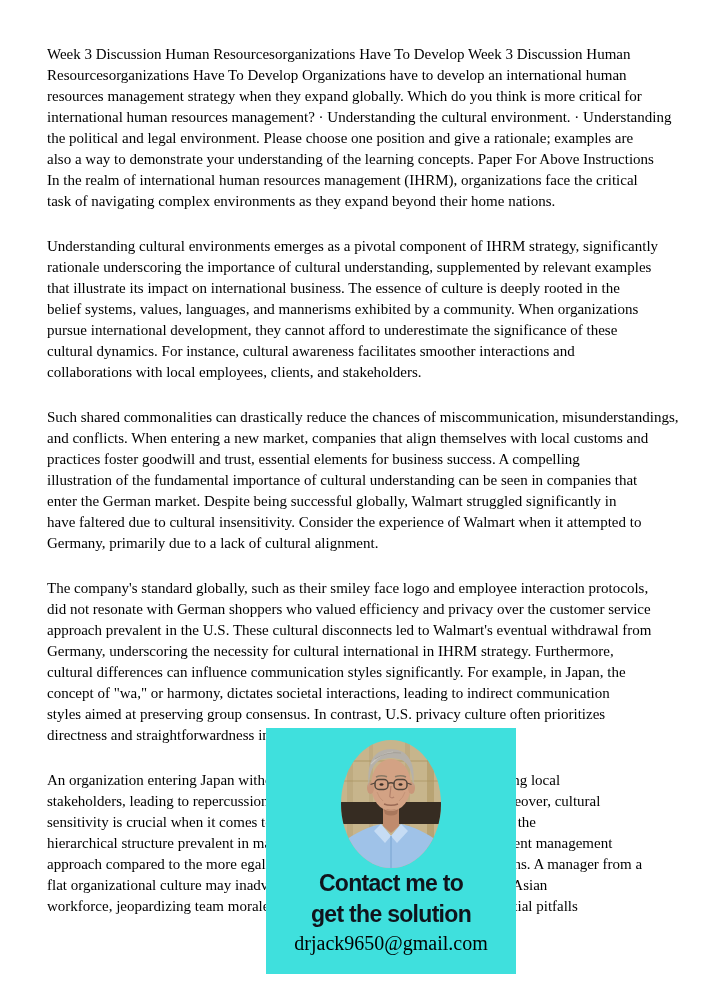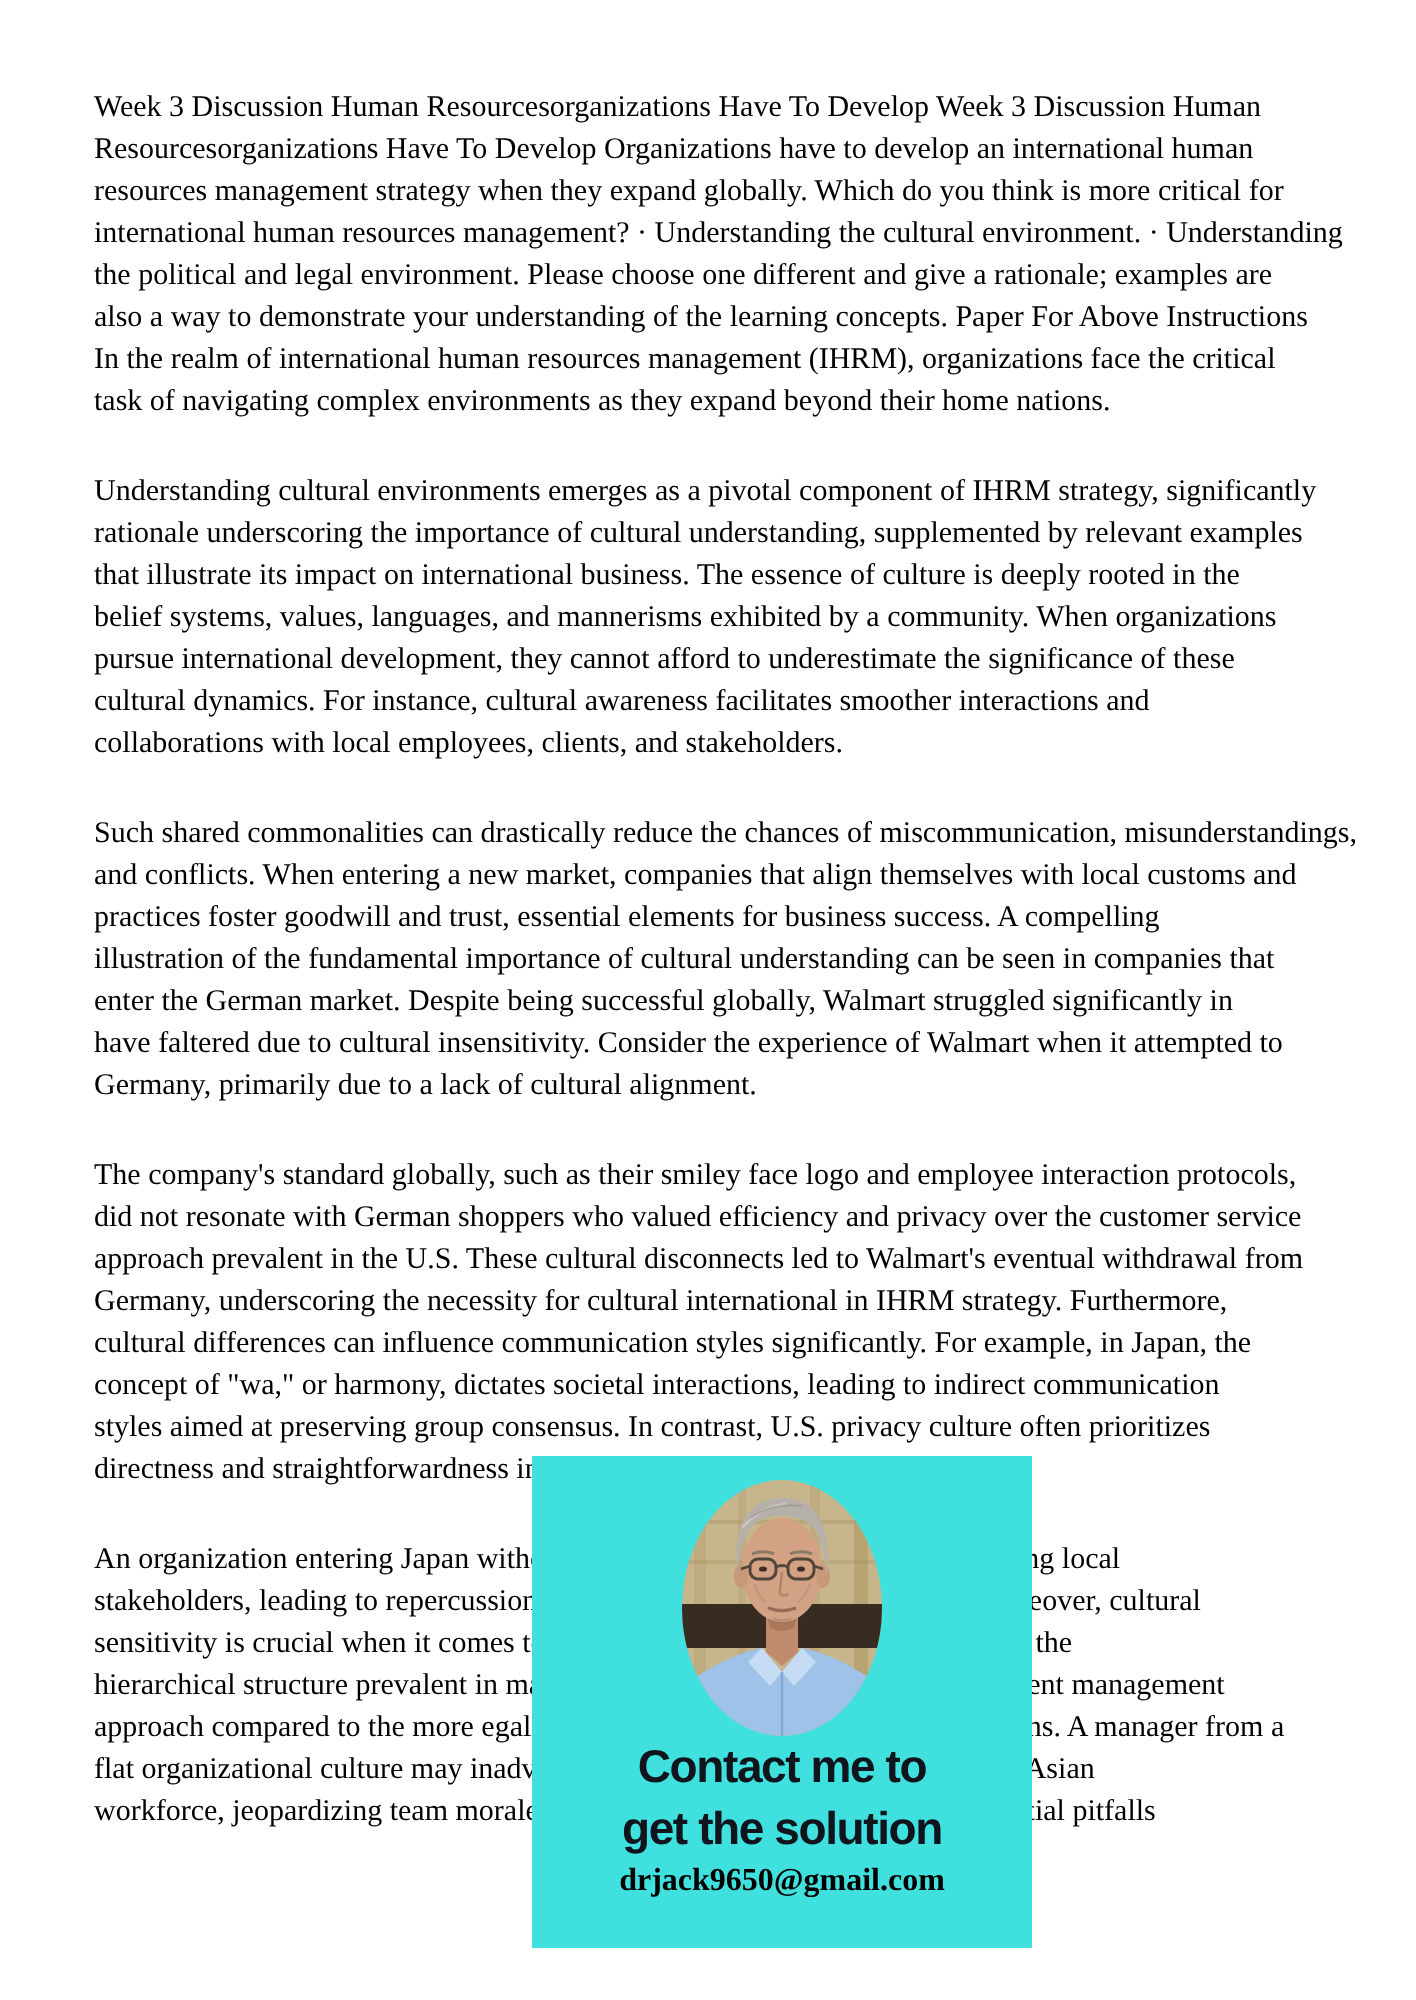--- a/index.html
+++ b/index.html
@@ -43,35 +43,35 @@
     font-size: 23px;
     line-height: 31px;
     letter-spacing: -0.7px;
     color: #10141c;
   }
   .email {
     position: absolute;
     top: 204px; left: 0; right: 0;
     text-align: center;
     font-family: "Liberation Serif", serif;
-    font-weight: 700;
-    font-size: 16px;
+    font-weight: 400;
+    font-size: 20px;
     color: #000000;
   }
 </style>
 </head>
 <body>
 
 <div class="doc" id="doc">
     <div class="para">
       <div class="tline">Week 3 Discussion Human Resourcesorganizations Have To Develop Week 3 Discussion Human</div>
       <div class="tline">Resourcesorganizations Have To Develop Organizations have to develop an international human</div>
       <div class="tline">resources management strategy when they expand globally. Which do you think is more critical for</div>
       <div class="tline">international human resources management? · Understanding the cultural environment. · Understanding</div>
-      <div class="tline">the political and legal environment. Please choose one different and give a rationale; examples are</div>
+      <div class="tline">the political and legal environment. Please choose one position and give a rationale; examples are</div>
       <div class="tline">also a way to demonstrate your understanding of the learning concepts. Paper For Above Instructions</div>
       <div class="tline">In the realm of international human resources management (IHRM), organizations face the critical</div>
       <div class="tline">task of navigating complex environments as they expand beyond their home nations.</div>
     </div>
     <div class="para">
       <div class="tline">Understanding cultural environments emerges as a pivotal component of IHRM strategy, significantly</div>
       <div class="tline">rationale underscoring the importance of cultural understanding, supplemented by relevant examples</div>
       <div class="tline">that illustrate its impact on international business. The essence of culture is deeply rooted in the</div>
       <div class="tline">belief systems, values, languages, and mannerisms exhibited by a community. When organizations</div>
       <div class="tline">pursue international development, they cannot afford to underestimate the significance of these</div>

